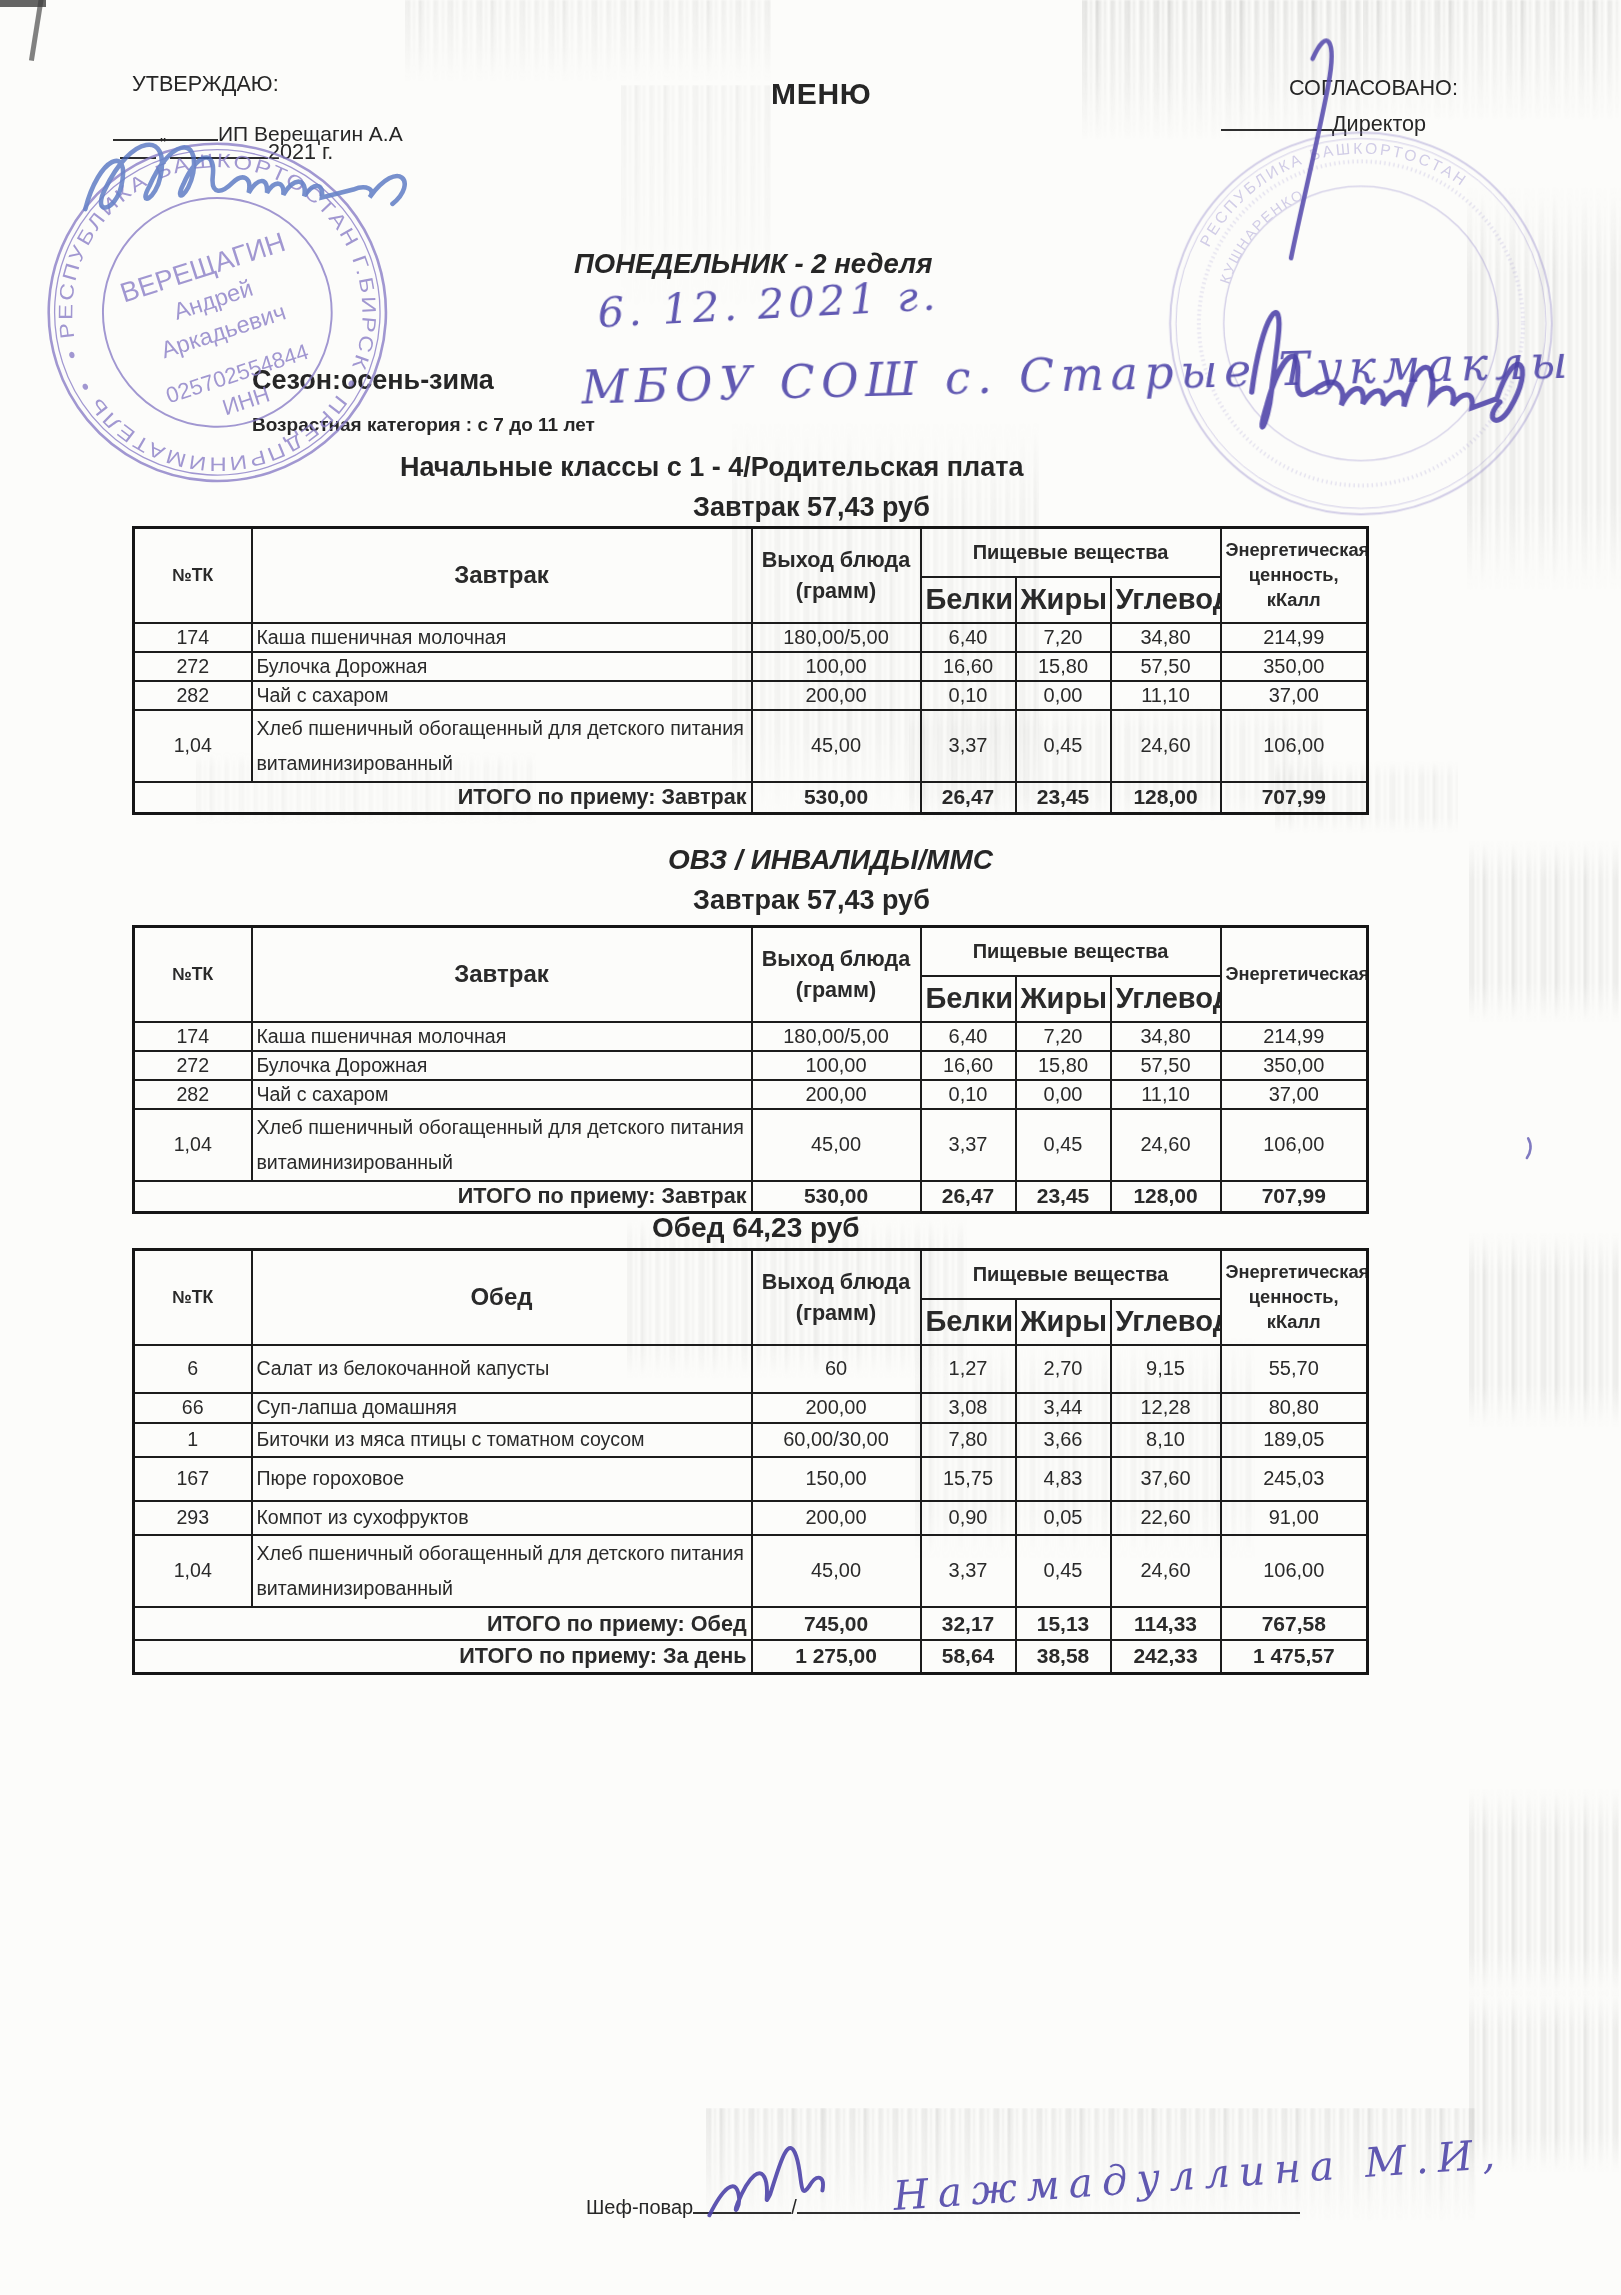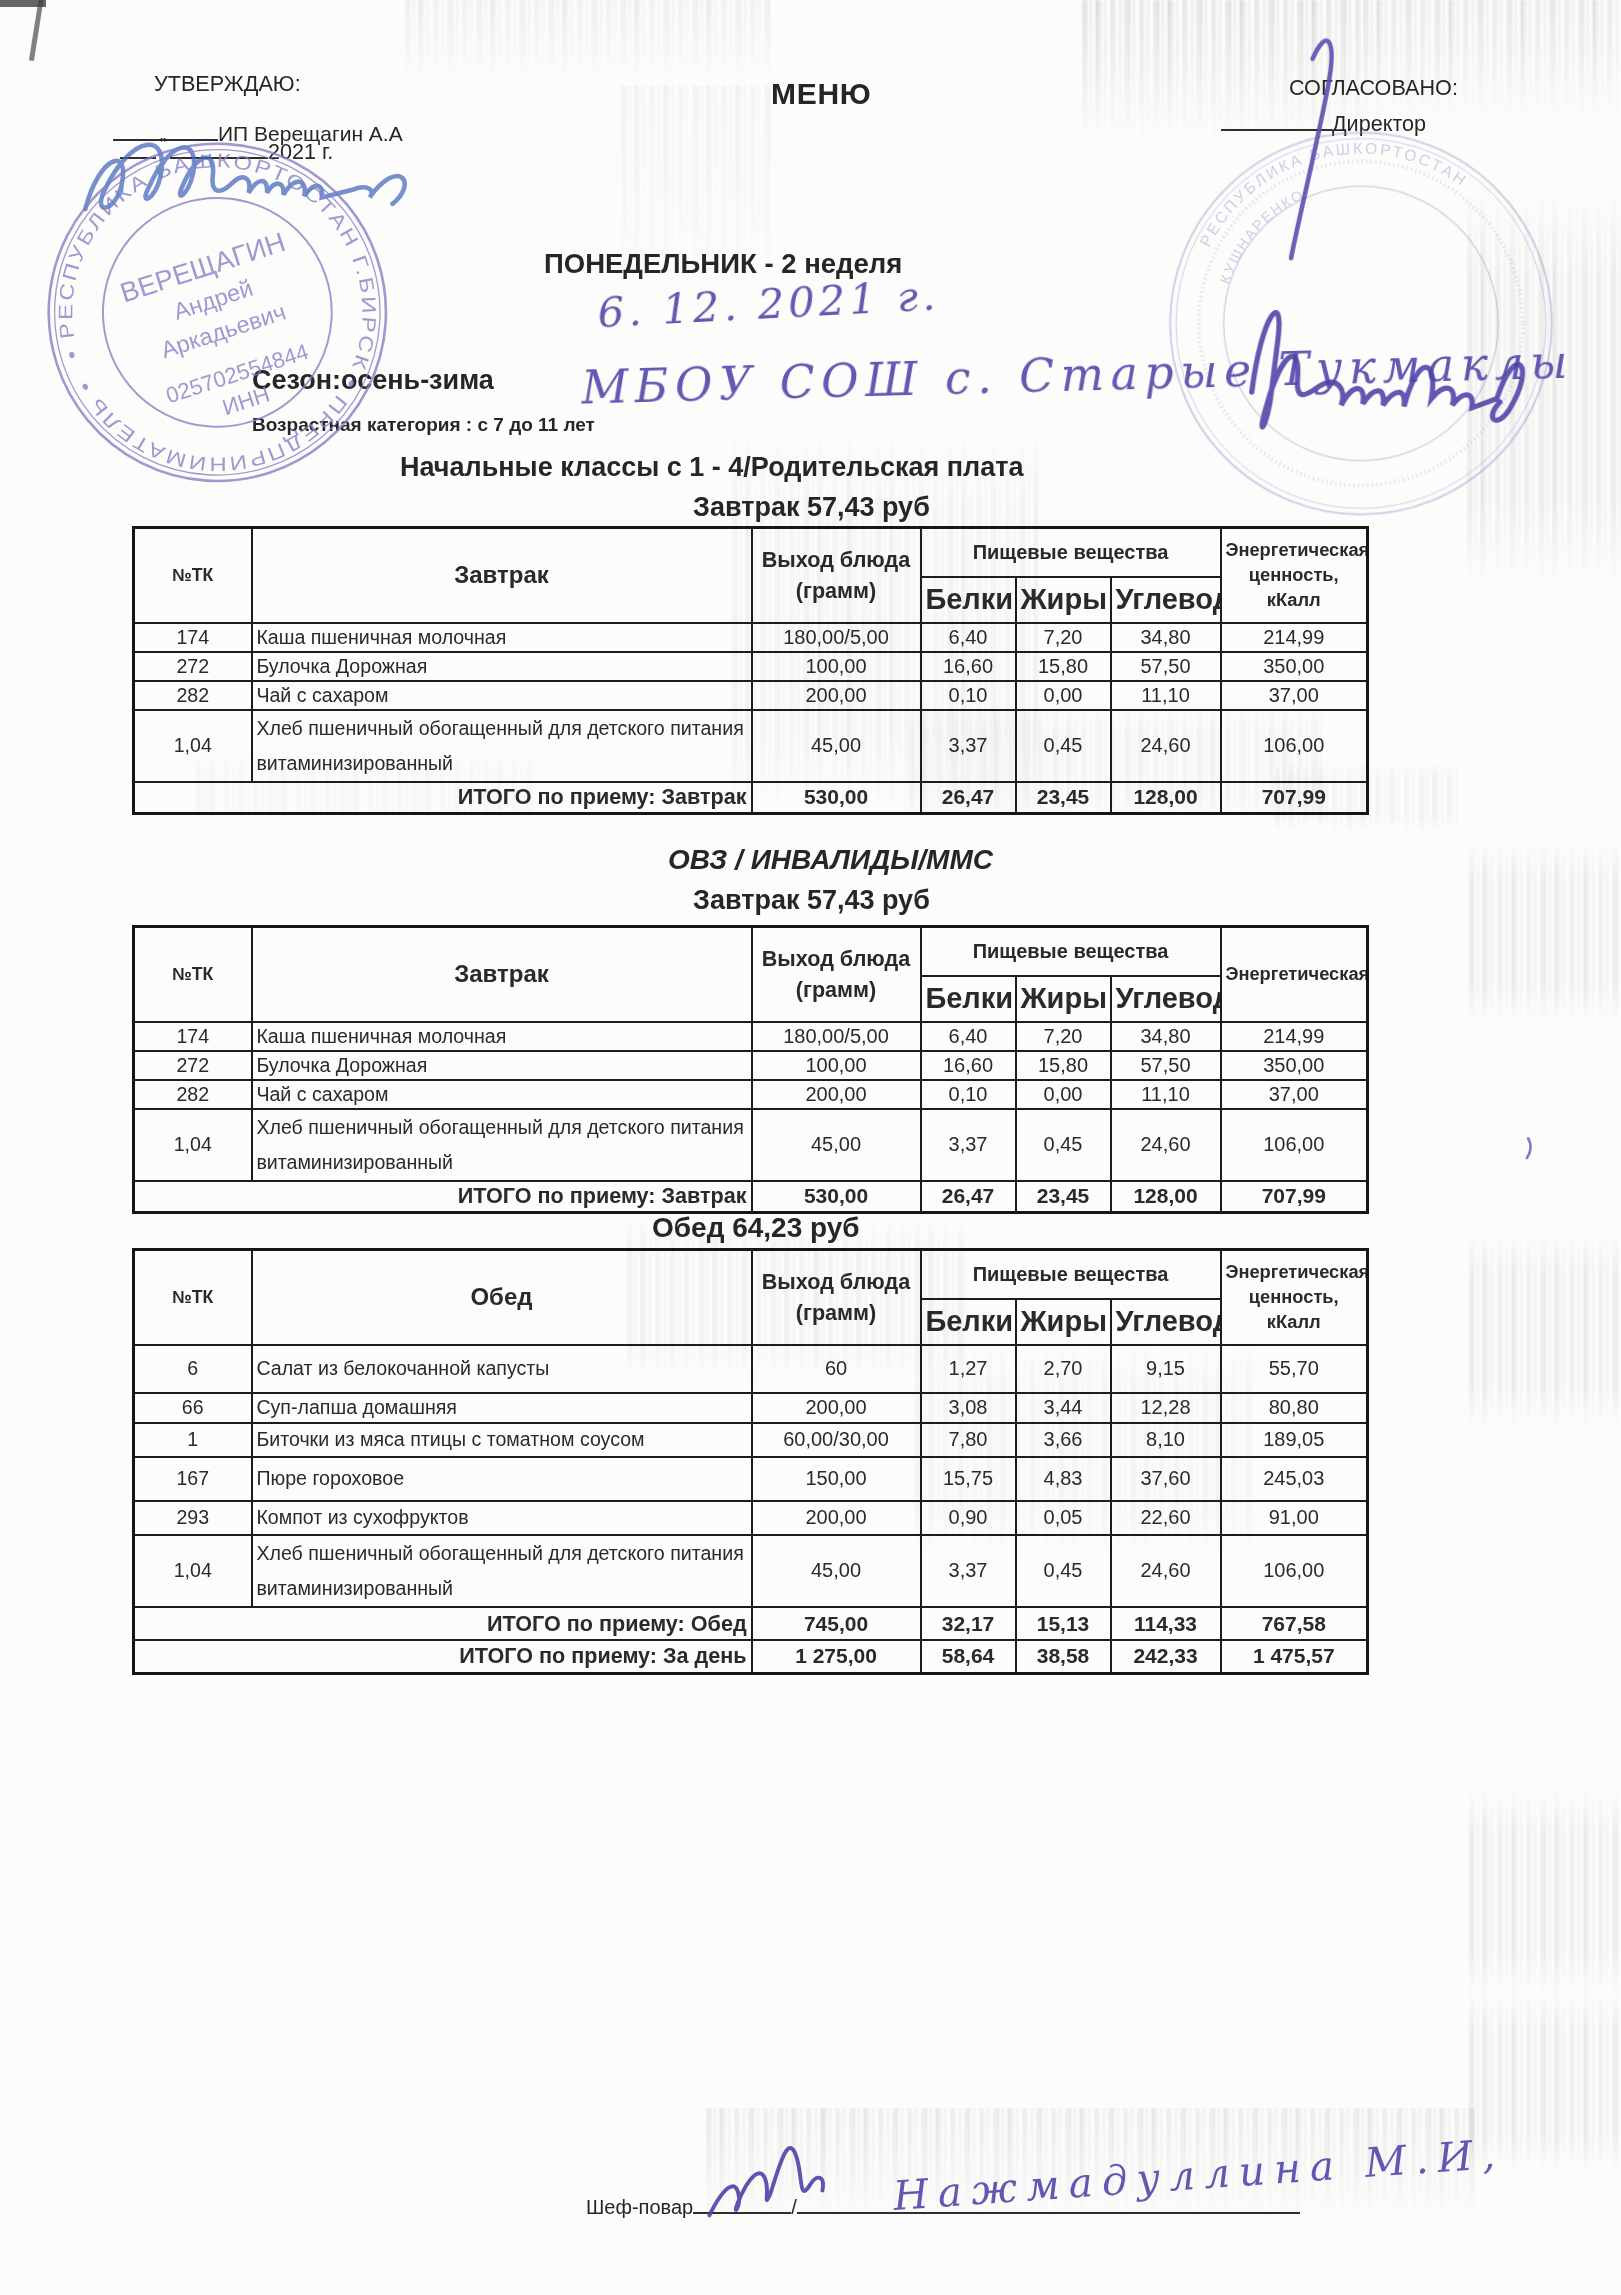--- a/index.html
+++ b/index.html
@@ -78,36 +78,36 @@
   <div class="streak band" style="left:1469px;top:1232px;width:150px;height:196px;opacity:.5;"></div>
   <div class="streak band" style="left:915px;top:1337px;width:340px;height:222px;opacity:.25;"></div>
   <div class="streak band" style="left:1469px;top:1788px;width:150px;height:209px;opacity:.5;"></div>
   <div class="streak band" style="left:1469px;top:1990px;width:150px;height:183px;opacity:.5;"></div>
   <div class="streak fadeDown" style="left:706px;top:2108px;width:771px;height:114px;opacity:.6;"></div>
   <div class="streak band" style="left:196px;top:752px;width:340px;height:72px;opacity:.2;"></div>
   <div class="streak band" style="left:1275px;top:761px;width:183px;height:72px;opacity:.3;"></div>
 
   <div class="content">
 
-    <div class="abs printed" style="left:154px;top:71px;font-size:21.6px;">УТВЕРЖДАЮ:</div>
+    <div class="abs printed" style="left:132px;top:71px;font-size:21.6px;">УТВЕРЖДАЮ:</div>
     <div class="abs printed" style="left:113px;top:117px;font-size:21px;">
       <span class="uline" style="width:105px;"></span><span>ИП Верещагин А.А</span>
     </div>
     <div class="abs printed" style="left:120px;top:134px;font-size:21.6px;">
       <span class="uline" style="width:36px;"></span><span class="quote">"</span><span class="uline" style="width:98px;"></span><span>2021 г.</span>
     </div>
 
     <div class="abs printed b" style="left:771px;top:77px;font-size:30px;letter-spacing:0.7px;">МЕНЮ</div>
 
     <div class="abs printed" style="left:1289px;top:75px;font-size:21.6px;">СОГЛАСОВАНО:</div>
     <div class="abs printed" style="left:1221px;top:106px;font-size:21.6px;">
       <span class="uline" style="width:111px;"></span><span>Директор</span>
     </div>
 
-    <div class="abs printed b" style="left:544px;top:248px;font-size:27.5px;">ПОНЕДЕЛЬНИК - 2 неделя</div>
+    <div class="abs printed b" style="left:574px;top:248px;font-size:27.5px;font-style:italic;">ПОНЕДЕЛЬНИК - 2 неделя</div>
 
     <div class="abs printed b" style="left:252px;top:365px;font-size:27px;">Сезон:осень-зима</div>
     <div class="abs printed b" style="left:252px;top:414px;font-size:19px;">Возрастная категория : с 7 до 11 лет</div>
 
     <div class="abs printed b" style="left:400px;top:452px;font-size:27px;">Начальные классы  с 1 - 4/Родительская плата</div>
     <div class="abs printed b" style="left:693px;top:492px;font-size:27px;">Завтрак 57,43 руб</div>
 
     <table class="menu" style="left:132px;top:526px;width:1235px;">
       <colgroup>
         <col style="width:118px">

